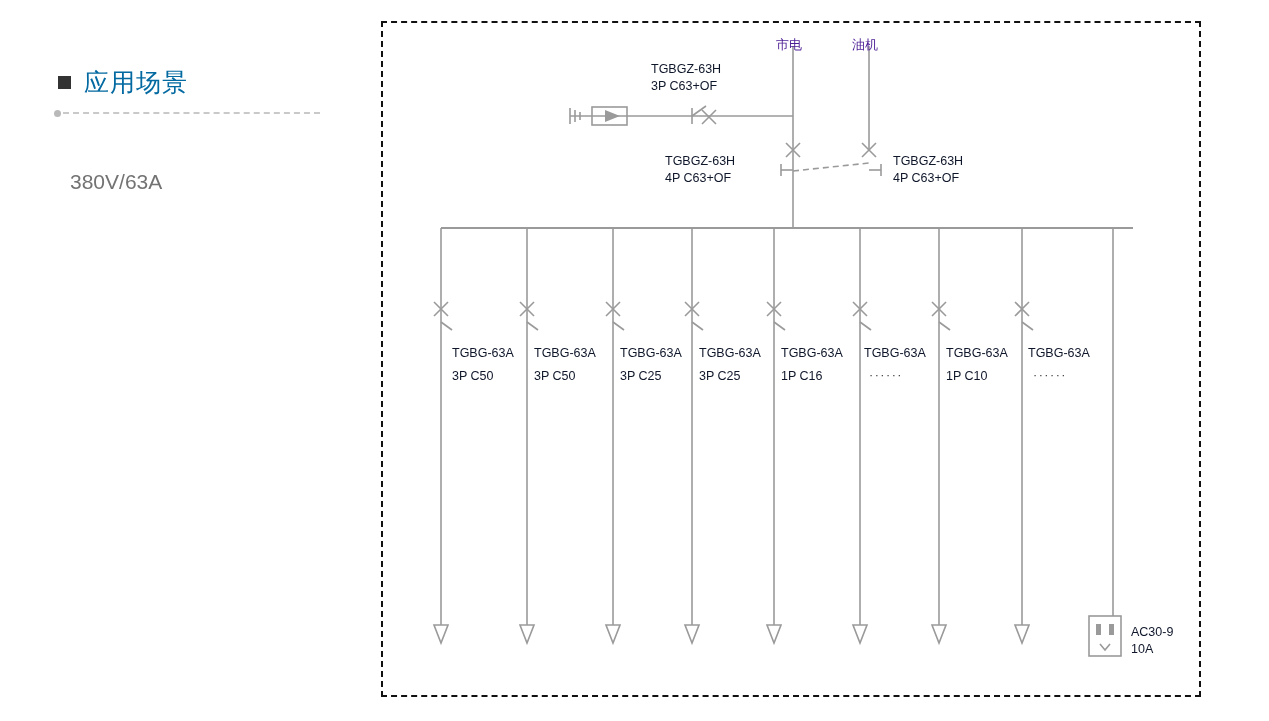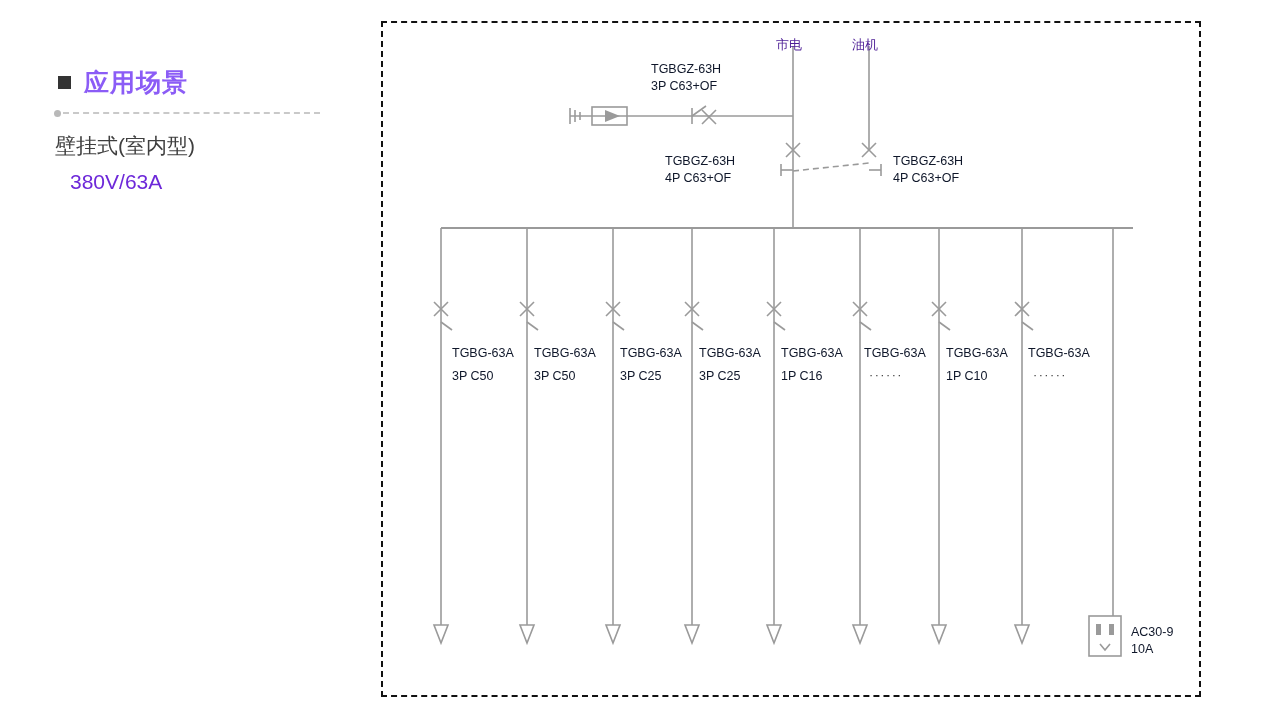--- a/index.html
+++ b/index.html
@@ -37,22 +37,22 @@
     align-items: center;
   }
   .heading-square {
     width: 13px;
     height: 13px;
     background: #333333;
     margin-right: 13px;
   }
   .heading-text {
     font-size: 25px;
-    font-weight: bold;
-    color: #8b5cf6;
+    font-weight: normal;
+    color: #0369a1;
     letter-spacing: 1px;
   }
   .divider-row {
     position: absolute;
     left: 54px;
     top: 108px;
     width: 266px;
     height: 10px;
     display: flex;
     align-items: center;
@@ -75,21 +75,21 @@
     left: 55px;
     top: 132px;
     font-size: 21px;
     color: #3f3f3f;
   }
   .sub-text2 {
     position: absolute;
     left: 70px;
     top: 170px;
     font-size: 21px;
-    color: #6d28d9;
+    color: #737373;
   }
 
   
   .diagram-frame {
     position: absolute;
     left: 381px;
     top: 21px;
     width: 820px;
     height: 676px;
     border: 2px dashed #111111;
@@ -130,21 +130,20 @@
 
   <div class="left-panel">
     <div class="heading-row">
       <span class="heading-square"></span>
       <span class="heading-text">应用场景</span>
     </div>
     <div class="divider-row">
       <span class="divider-dot"></span>
       <span class="divider-line"></span>
     </div>
-    <div class="sub-text">壁挂式(室内型)</div>
     <div class="sub-text2">380V/63A</div>
   </div>
 
   <div class="diagram-frame"></div>
 
   <svg class="canvas" viewBox="0 0 1269 721">
     <g stroke="#9a9a9a" stroke-width="1.6" fill="none">
 
       <line x1="570" y1="116" x2="793" y2="116"></line>
 

